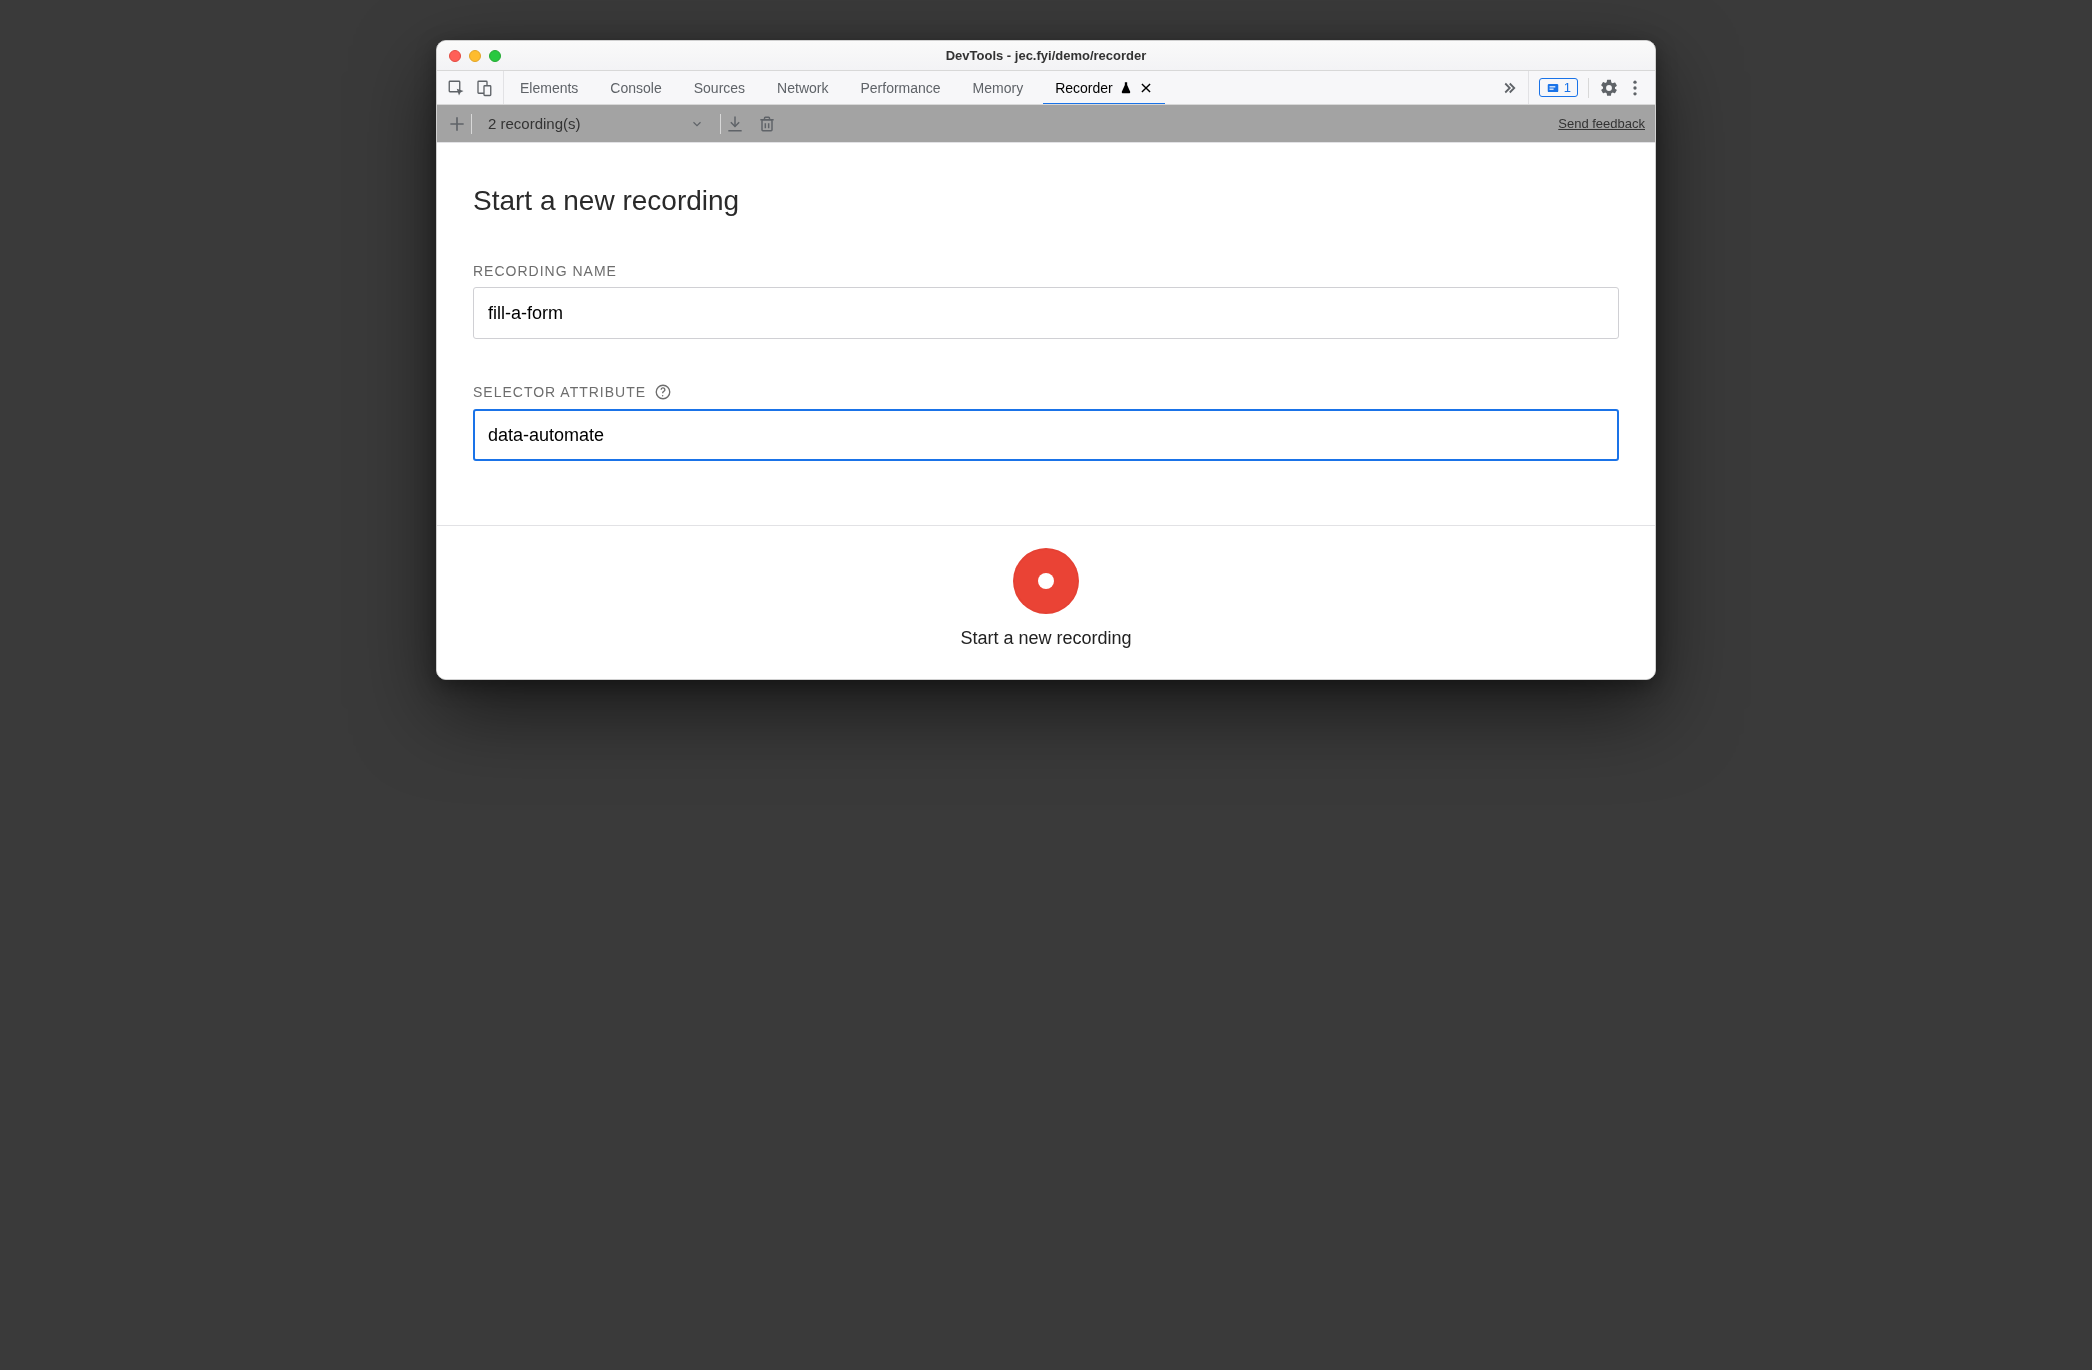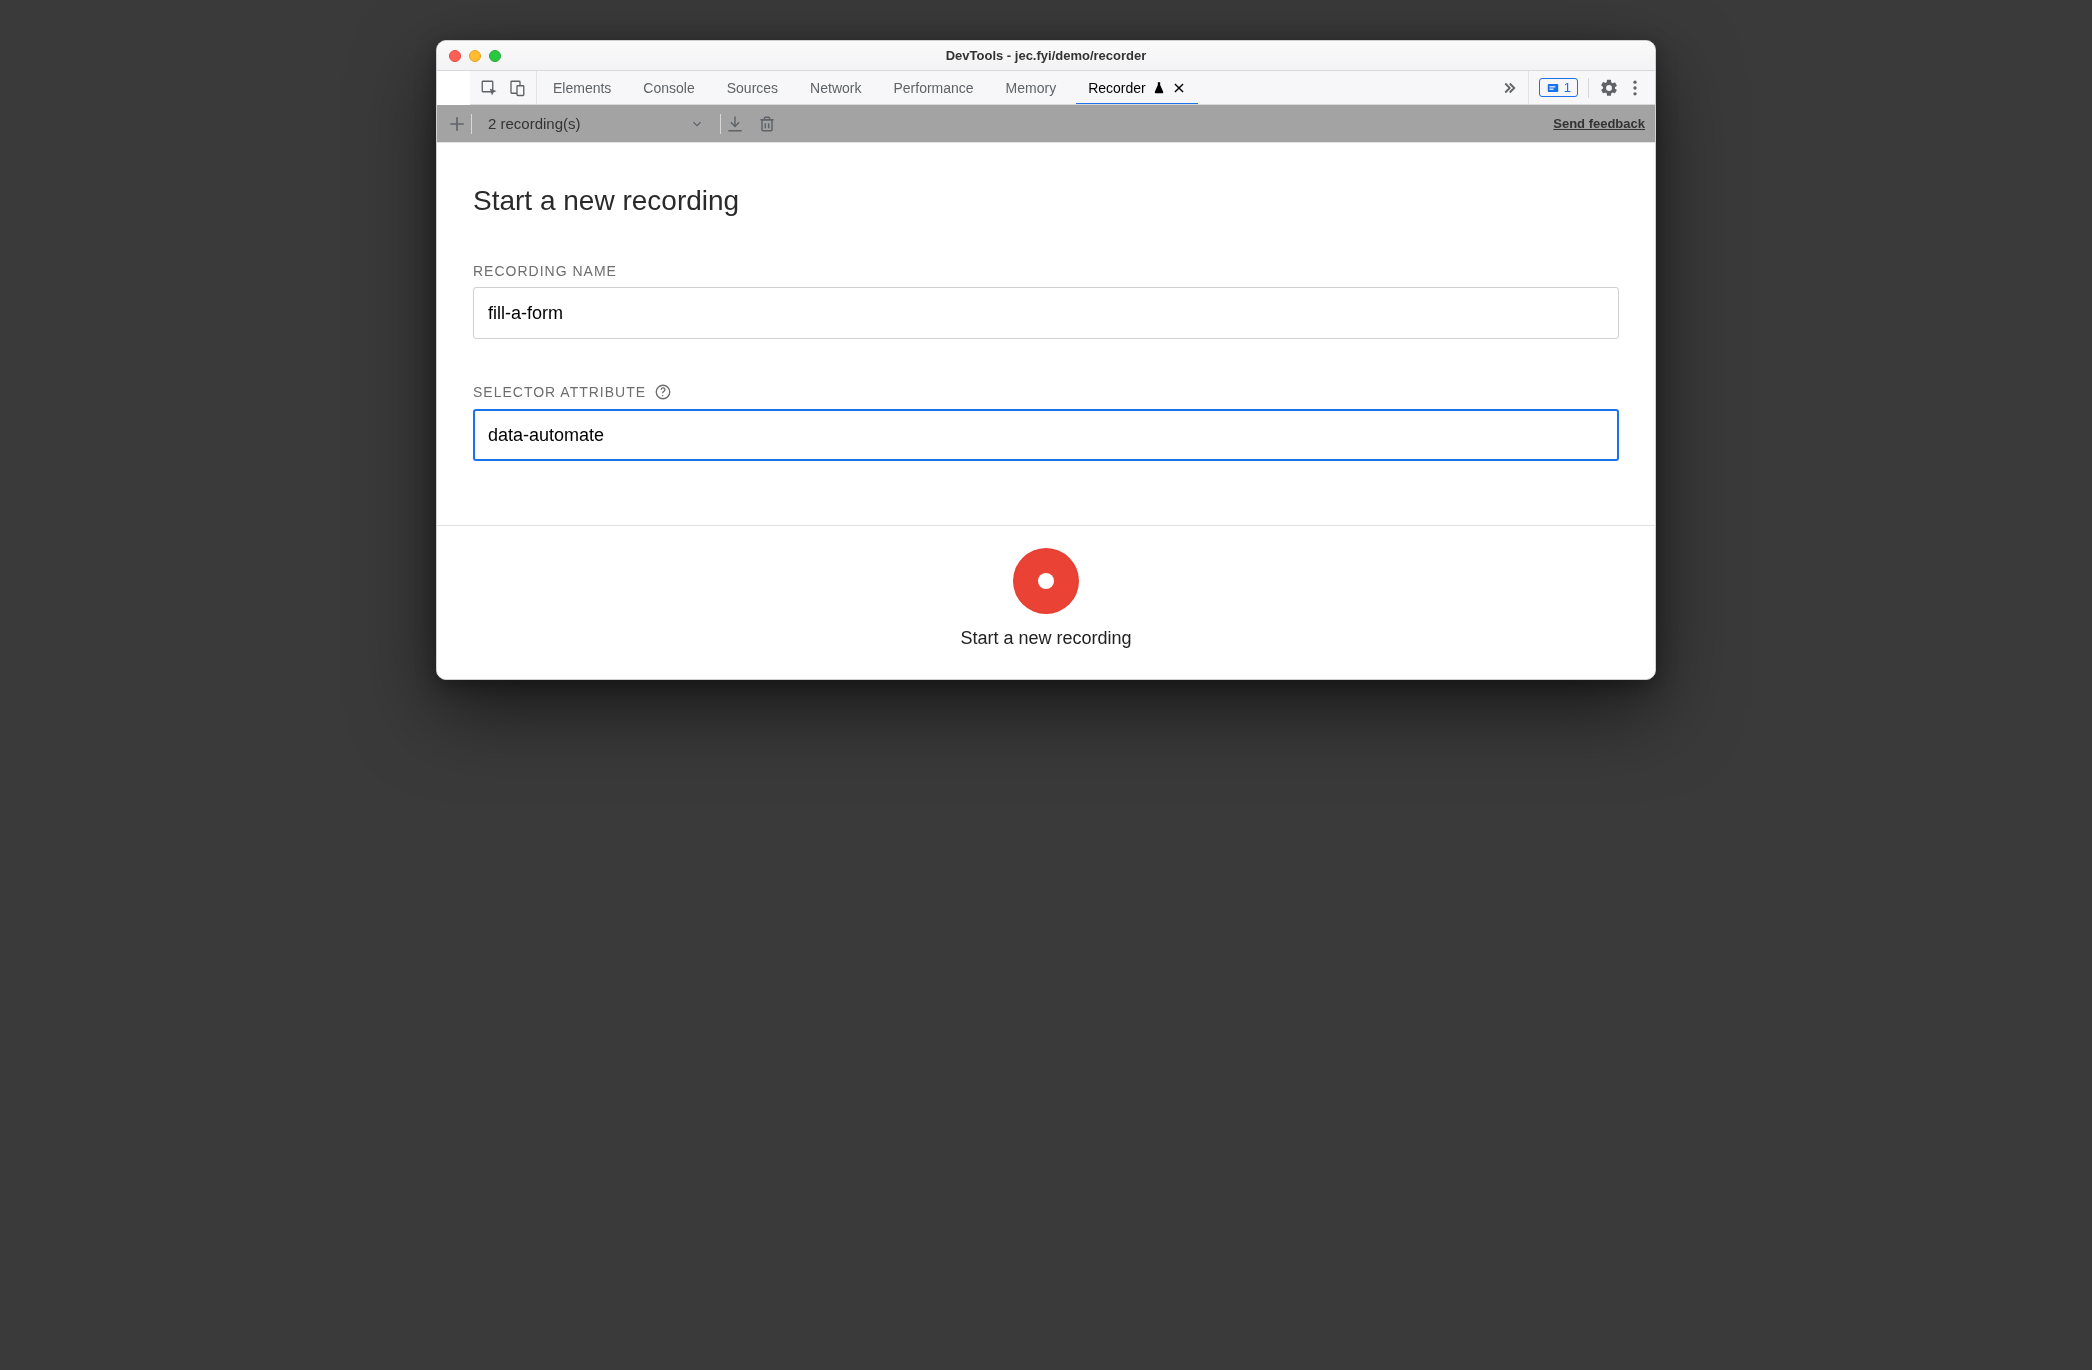--- a/index.html
+++ b/index.html
@@ -46,21 +46,20 @@
   }
   
   .tabs-row {
     height: 34px;
     display: flex;
     align-items: stretch;
     border-bottom: 1px solid #d8d8d8;
     background: #f7f7f9;
     font-size: 14px;
     color: #5f6368;
-    margin-left: 33px;
   }
   .tabs-left {
     display:flex; align-items:center; gap:10px; padding:0 10px;
     border-right: 1px solid #e2e2e5;
   }
   .tool-icon { width:18px; height:18px; display:flex; align-items:center; justify-content:center; color:#5f6368; }
   .tool-icon svg { width:100%; height:100%; }
   .tabs {
     display:flex; align-items:stretch; flex:1; overflow:hidden;
   }
@@ -98,21 +97,21 @@
     background:#a3a3a3;
   }
   .toolbar-row .plus { width:20px; height:20px; color:#5f6368; display:flex; align-items:center; justify-content:center; cursor:pointer; }
   .toolbar-row .dropdown {
     display:flex; align-items:center; gap:14px; padding:0 12px; cursor:pointer; color:#333;
     min-width: 240px; justify-content:space-between;
   }
   .toolbar-row .dropdown .chev { width:14px; height:14px; color:#5f6368; }
   .toolbar-row .iconbtn { width:20px; height:20px; color:#5f6368; display:flex; align-items:center; justify-content:center; cursor:pointer; }
   .spacer { flex:1; }
-  .feedback-link { font-size:13px; color:#333; text-decoration: underline; cursor:pointer;font-weight:bold; }
+  .feedback-link { font-size:13px; color:#333; text-decoration: underline; cursor:pointer; }
   
   .content {
     padding: 42px 36px 20px;
     background:#fff;
   }
   .page-title {
     font-size: 28px; font-weight: 400; color:#2a2a2a; margin-bottom: 46px;
   }
   .field-label {
     font-size: 14px; letter-spacing: 1px; color:#6d6d6d; font-weight:500;

